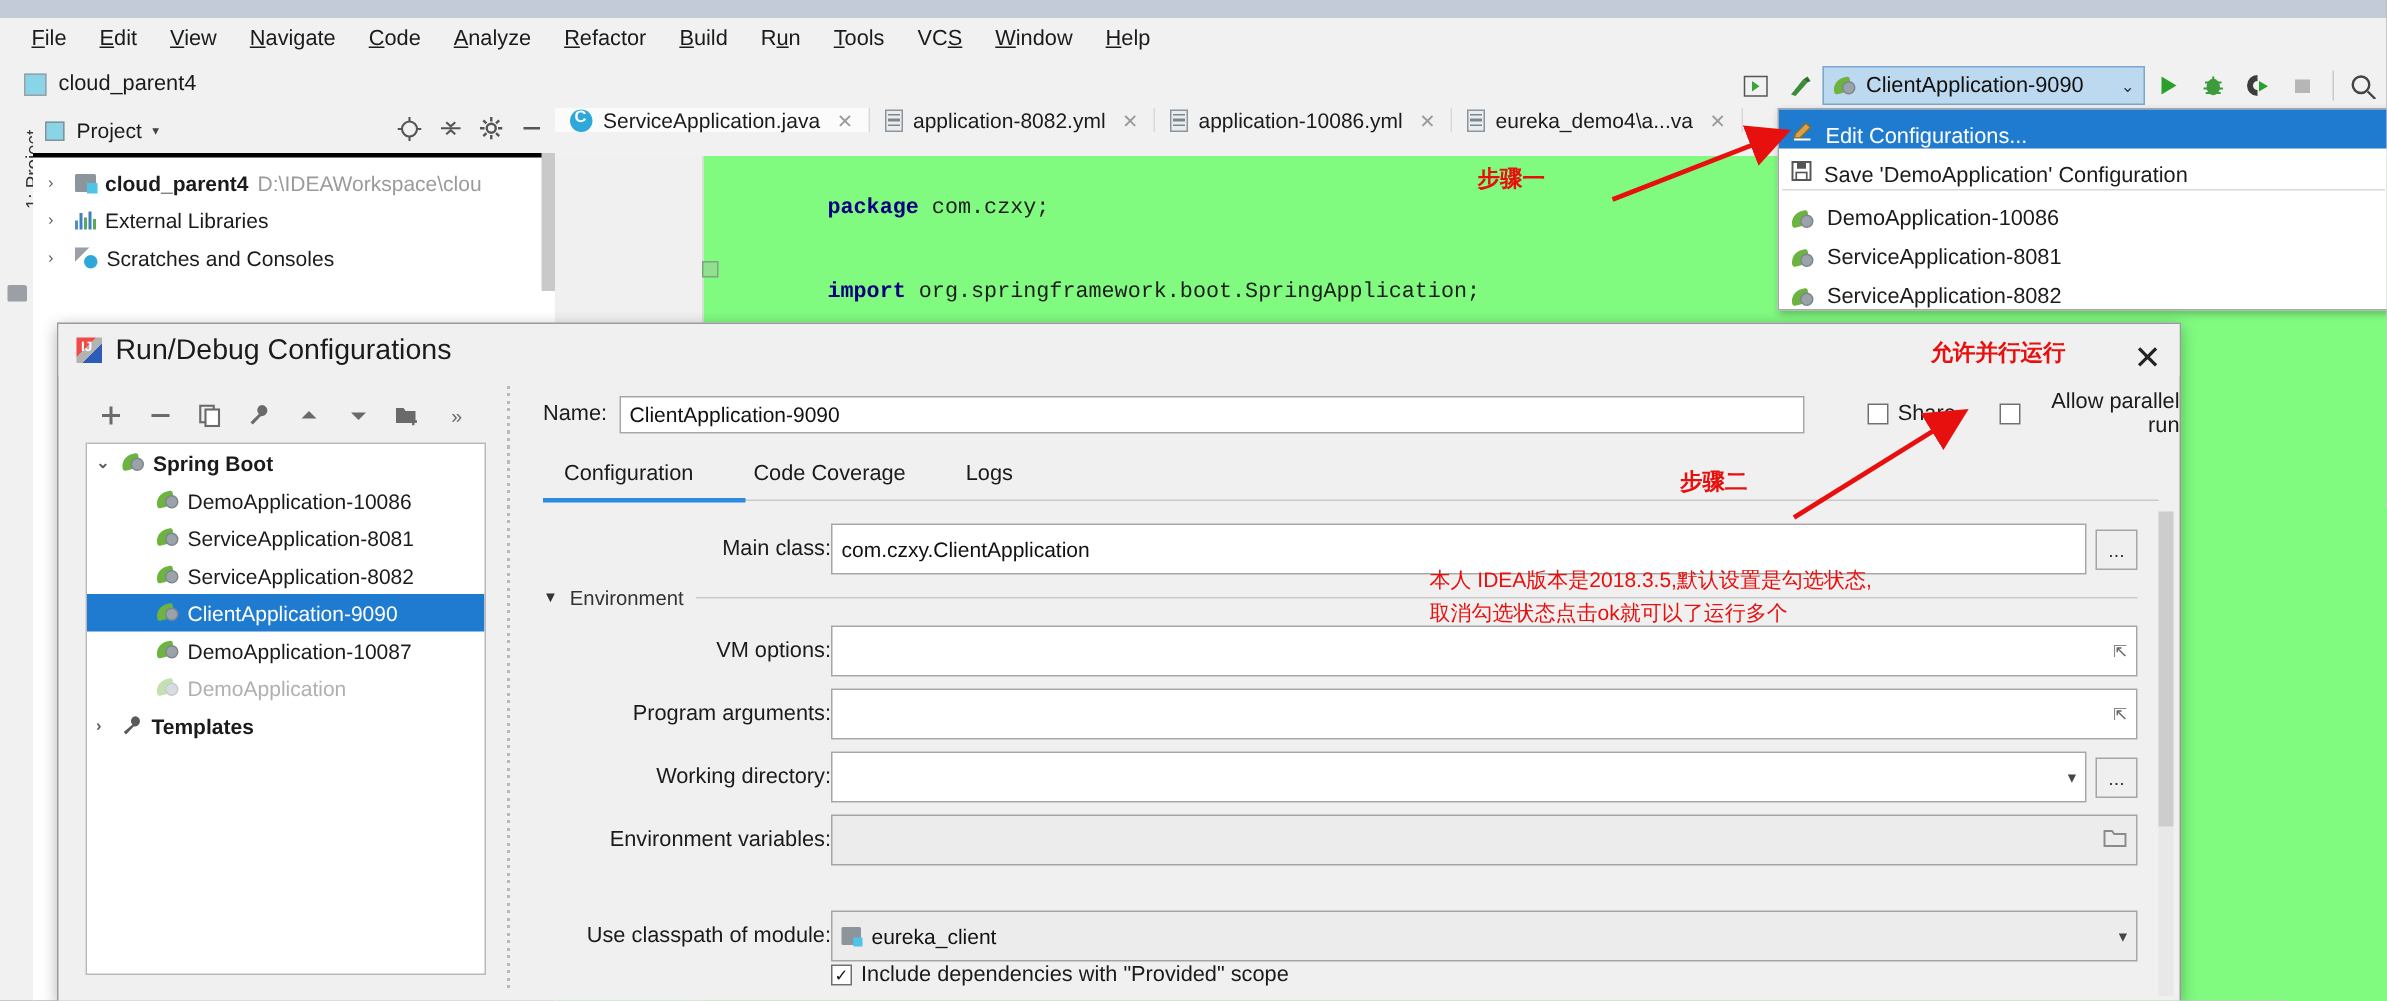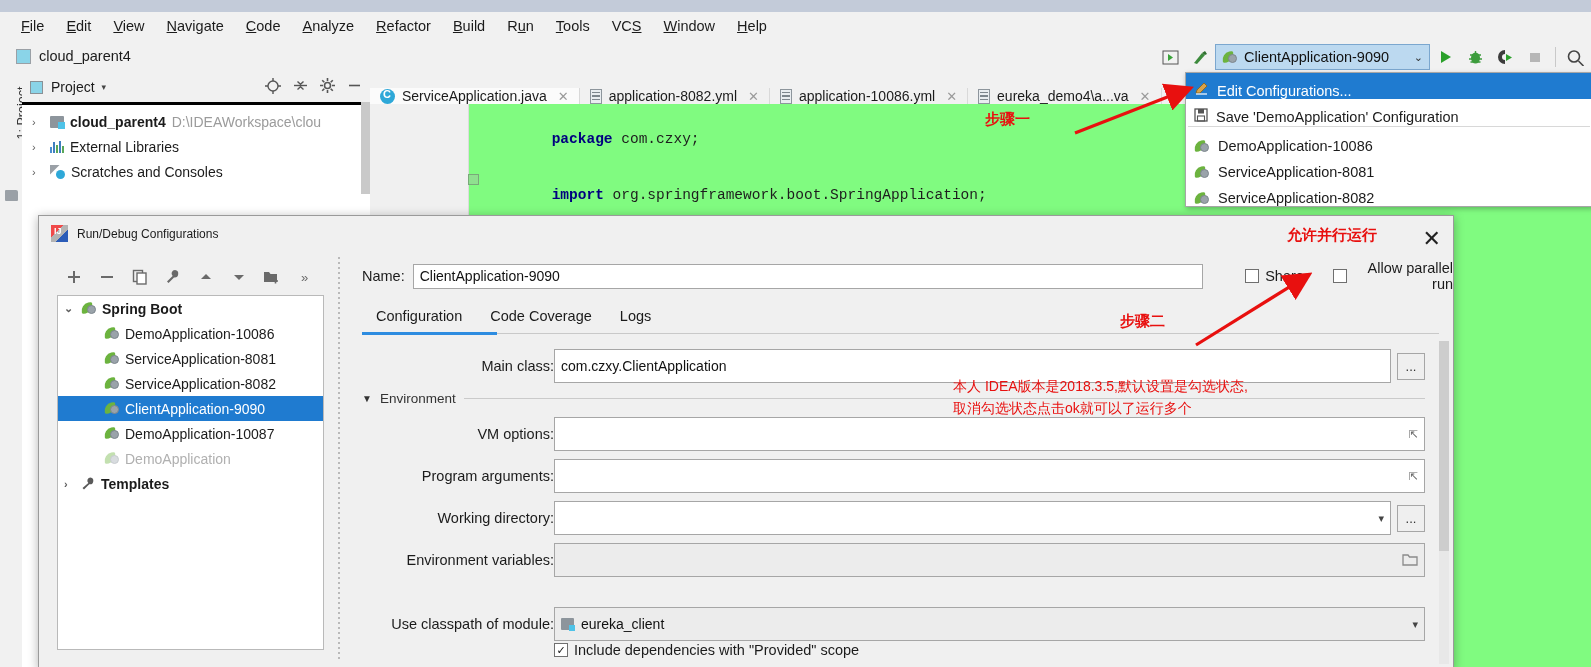--- a/index.html
+++ b/index.html
@@ -79,21 +79,21 @@
   .ic-lib{width:14px;height:13px;display:flex;gap:1.5px;align-items:flex-end;}
   .ic-lib i{display:block;width:2px;background:#4a8fd0;}
   .ic-scratch{width:15px;height:14px;position:relative;}
   .ic-scratch:before{content:"";position:absolute;left:0;top:0;width:10px;height:10px;background:#9aa0a6;
      clip-path:polygon(0 0,100% 0,0 100%);}
   .ic-scratch:after{content:"";position:absolute;right:0;bottom:0;width:9px;height:9px;border-radius:50%;background:#2ea8d8;}
   .projscroll{position:absolute;right:0;top:30px;width:9px;height:92px;background:#c9c9c9;}
 
   
   .editor{position:absolute;left:370px;top:72px;right:0;bottom:0;background:#f6f6f6;}
-  .tabbar{height:32px;background:#f1f1f1;display:flex;align-items:flex-end;border-bottom:1px solid #cfcfcf;}
+  .tabbar{height:32px;background:#f1f1f1;display:flex;align-items:flex-start;border-bottom:1px solid #cfcfcf;}
   .tab{display:flex;align-items:center;gap:7px;padding:0 10px;font-size:14px;color:#1b1b1b;
        border-right:1px solid #d9d9d9;white-space:nowrap;background:#f1f1f1;}
   .tab.active{background:#fbfbfb;}
   .tab .x{color:#9a9a9a;font-size:13px;margin-left:4px;}
   .ic-java{width:15px;height:15px;border-radius:50%;background:#2ea8d8;position:relative;flex:0 0 auto;}
   .ic-java:after{content:"C";position:absolute;left:3px;top:-1px;font-size:11px;color:#fff;font-weight:bold;}
   .ic-yml{width:12px;height:15px;background:#e9edf0;border:1px solid #8d959c;box-sizing:border-box;flex:0 0 auto;
           display:flex;flex-direction:column;justify-content:center;gap:2px;padding:1px;}
   .ic-yml i{display:block;height:1.5px;background:#7d868d;}
   .tab-overflow{margin-left:auto;display:flex;align-items:center;padding:0 10px;color:#555;font-size:10px;border-left:1px solid #d9d9d9;}
@@ -107,21 +107,21 @@
   .fold{position:absolute;left:98px;width:11px;height:11px;border:1px solid #7aa87a;background:#8fe08f;
         box-sizing:border-box;}
 
   
   .dialog{position:absolute;left:38px;top:215px;width:1414px;height:452px;background:#f0f0f0;
           border:1px solid #9a9a9a;box-shadow:0 2px 10px rgba(0,0,0,.3);z-index:60;}
   .dlg-title{height:35px;display:flex;align-items:center;padding-left:12px;gap:9px;background:#f0f0f0;}
   .dlg-ic{width:17px;height:17px;background:linear-gradient(135deg,#f04a4a 0 38%,#b3b3b3 38% 62%,#2b5cb8 62% 100%);
           position:relative;}
   .dlg-ic:after{content:"IJ";position:absolute;left:3px;top:1px;font-size:9px;color:#fff;font-weight:bold;}
-  .dlg-title-txt{font-size:12px;color:#1b1b1b;}
+  .dlg-title-txt{font-size:19px;color:#1b1b1b;}
   .dlg-close{position:absolute;right:12px;top:16px;font-size:22px;color:#222;line-height:14px;}
 
   .dlg-body{position:absolute;left:0;top:35px;right:0;bottom:0;}
 
   
   .lp-toolbar{position:absolute;left:18px;top:12px;width:265px;height:28px;display:flex;align-items:center;
               gap:0px;color:#666;}
   .lp-btn{width:33px;height:24px;display:flex;align-items:center;justify-content:center;font-size:16px;color:#6a6a6a;}
   .lp-list{position:absolute;left:18px;top:44px;width:265px;bottom:18px;background:#fff;border:1px solid #b9b9b9;overflow:hidden;}
   .lrow{height:25px;display:flex;align-items:center;gap:5px;font-size:14px;color:#1b1b1b;padding-left:6px;white-space:nowrap;}
@@ -138,21 +138,21 @@
   
   .rp{position:absolute;left:305px;top:0;right:0;bottom:0;text-align:right;}
   .name-row{position:absolute;left:18px;top:12px;right:0;height:26px;display:flex;align-items:center;gap:8px;}
   .name-lbl{font-size:14.5px;color:#1b1b1b;}
   .name-input{width:857px;height:25px;background:#fff;border:1px solid #a6a6a6;box-sizing:border-box;
               display:flex;align-items:center;padding-left:6px;font-size:14px;color:#111;}
   .cb{width:14px;height:14px;border:1px solid #6f6f6f;background:#fff;box-sizing:border-box;flex:0 0 auto;
       display:flex;align-items:center;justify-content:center;font-size:11px;color:#111;}
   .cb-row{display:flex;align-items:center;gap:6px;font-size:14.5px;color:#1b1b1b;}
 
-  .tabs2{position:absolute;left:18px;top:48px;right:14px;height:33px;display:flex;align-items:center;gap:0;}
+  .tabs2{position:absolute;left:18px;top:48px;right:14px;height:33px;display:flex;align-items:center;gap:12px;}
   .t2{padding:0 14px;font-size:14.5px;color:#1b1b1b;height:33px;display:flex;align-items:center;}
   .tabs2-underline{position:absolute;left:18px;top:81px;width:135px;height:3px;background:#2d8ce0;}
   .tabs2-line{position:absolute;left:18px;top:82px;right:14px;height:1px;background:#c9c9c9;}
 
   .form{position:absolute;left:0;top:84px;right:0;bottom:0;}
   .frow{position:absolute;left:18px;right:28px;display:flex;align-items:center;}
   .flbl{width:192px;font-size:14.5px;color:#1b1b1b;flex:0 0 auto;}
   .finput{flex:1;height:15px;background:#fff;border:1px solid #a6a6a6;box-sizing:border-box;
           display:flex;align-items:center;padding:16px 6px;font-size:14px;color:#111;}
   .finput.ro{background:#ececec;}

